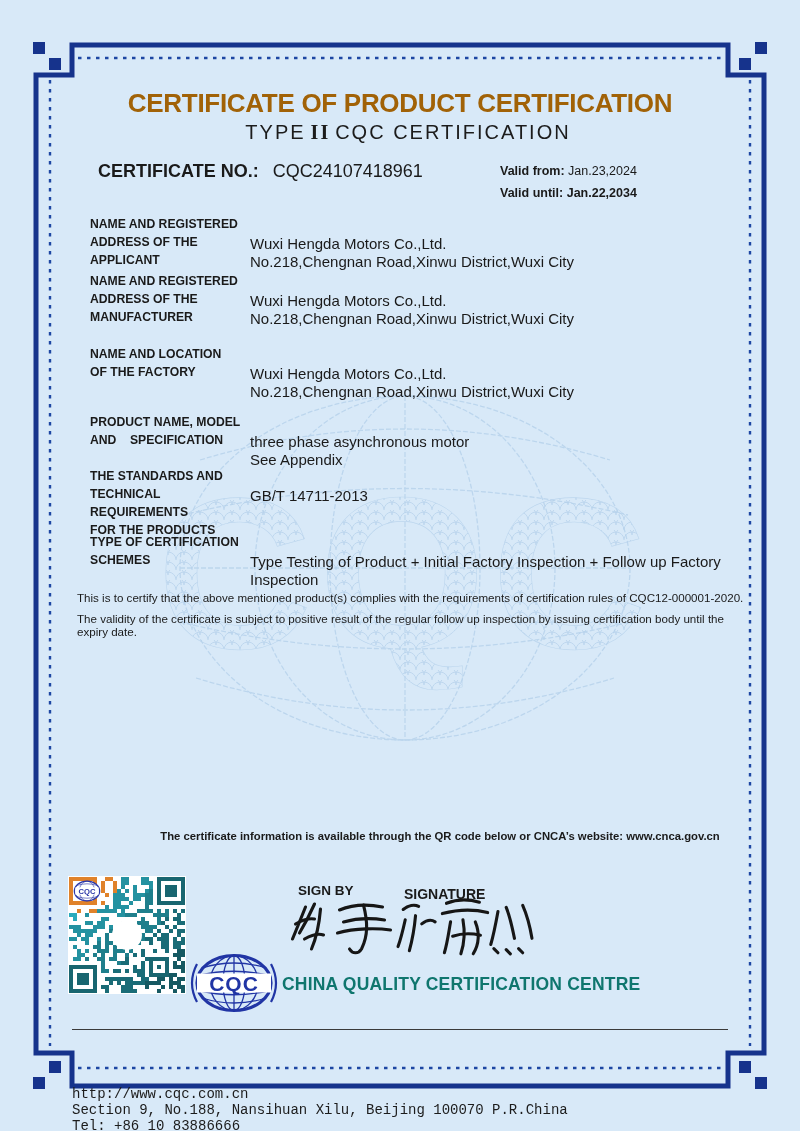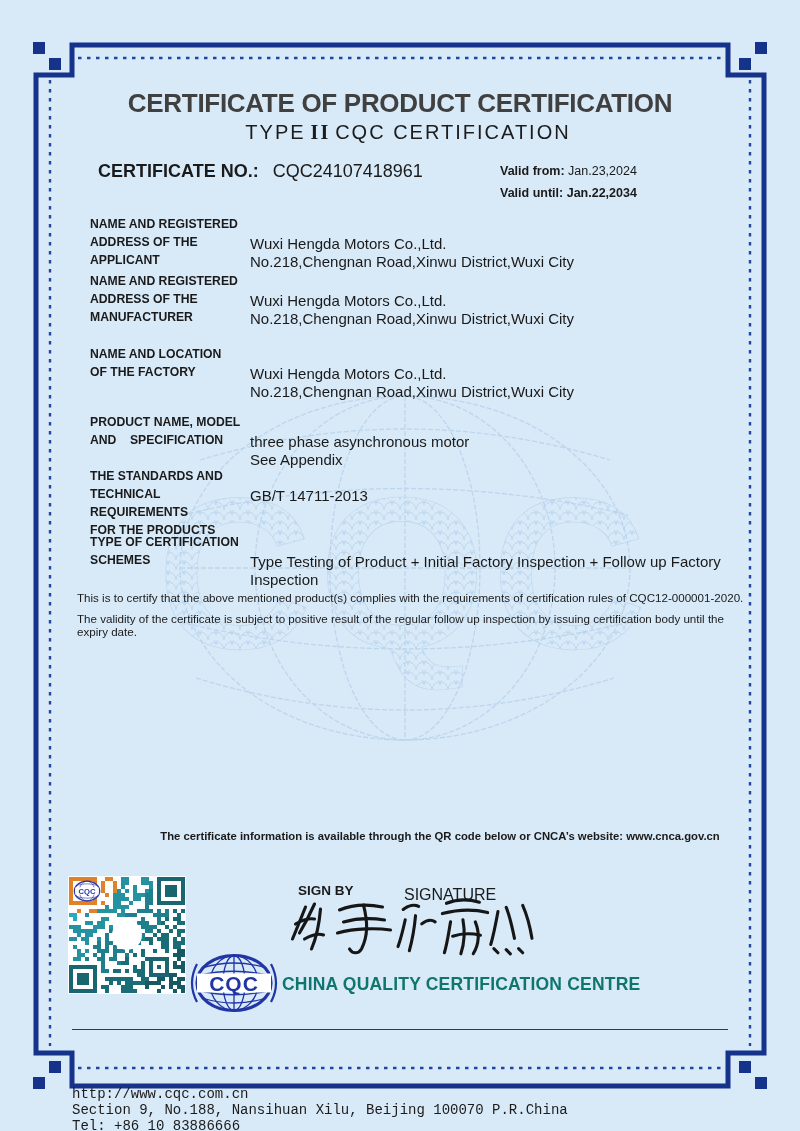--- a/index.html
+++ b/index.html
@@ -1,21 +1,21 @@
 <!DOCTYPE html>
 <html><head>
 <meta charset="utf-8">
 <style>
   html,body{margin:0;padding:0;background:#d8e9f8;}
   .page{position:relative;width:800px;height:1131px;background:#d8e9f8;overflow:hidden;
         font-family:"Liberation Sans","DejaVu Sans",sans-serif;color:#1a1a1a;}
   svg.layer{position:absolute;left:0;top:0;pointer-events:none;}
   
   .title{position:absolute;top:88px;left:0;width:100%;text-align:center;
-         font-size:26px;font-weight:800;letter-spacing:-0.3px;color:#404040;}
+         font-size:26px;font-weight:800;letter-spacing:-0.3px;color:#a16207;}
   .subtitle{position:absolute;top:121px;left:8px;width:100%;text-align:center;
             font-size:20px;font-weight:400;letter-spacing:2px;color:#1c1c1c;}
   .subtitle .numeral{font-family:"Liberation Serif","DejaVu Serif",serif;font-weight:600;margin:0 5px;}
   
   .certno{position:absolute;left:98px;top:161px;font-size:18px;display:flex;gap:14px;}
   .certno .lab{font-weight:700;}
   .validity{position:absolute;left:500px;top:160px;font-size:12.5px;line-height:22px;}
   .validity .lab{font-weight:700;}
   .validity .until-val{font-weight:700;}
   
@@ -28,21 +28,21 @@
   .stmt{position:absolute;left:77px;width:680px;font-size:11.6px;}
   .s1{top:591px}.s2{top:612px}
   .qrnote{position:absolute;top:830px;left:0;width:100%;text-align:center;
           font-size:11.3px;font-weight:700;margin-left:40px;}
   
   .qr{position:absolute;left:68px;top:876px;width:118px;height:118px;background:#fff;}
   .qr svg{position:absolute;left:1px;top:1px;}
   .qr-mini{position:absolute;left:41px;top:45px;width:36px;height:28px;}
   
   .signby-lab{position:absolute;left:298px;top:883px;font-size:13.5px;font-weight:700;}
-  .signature-lab{position:absolute;left:404px;top:886px;font-size:16px;font-weight:400;}
+  .signature-lab{position:absolute;left:404px;top:886px;font-size:14px;font-weight:700;}
   .sig1{position:absolute;left:286px;top:897px;}
   .sig2{position:absolute;left:392px;top:893px;}
   
   .cqc-logo{position:absolute;left:186px;top:951px;}
   .orgname{position:absolute;left:282px;top:974px;font-size:17.5px;font-weight:700;
            color:#0f766e;letter-spacing:0.2px;}
   
   .frule{position:absolute;left:72px;top:1029px;width:656px;height:1.4px;background:#3a3a3a;}
   .footer{position:absolute;left:72px;top:1086px;width:656px;display:flex;
           justify-content:space-between;font-family:"Liberation Mono","DejaVu Sans Mono",monospace;

